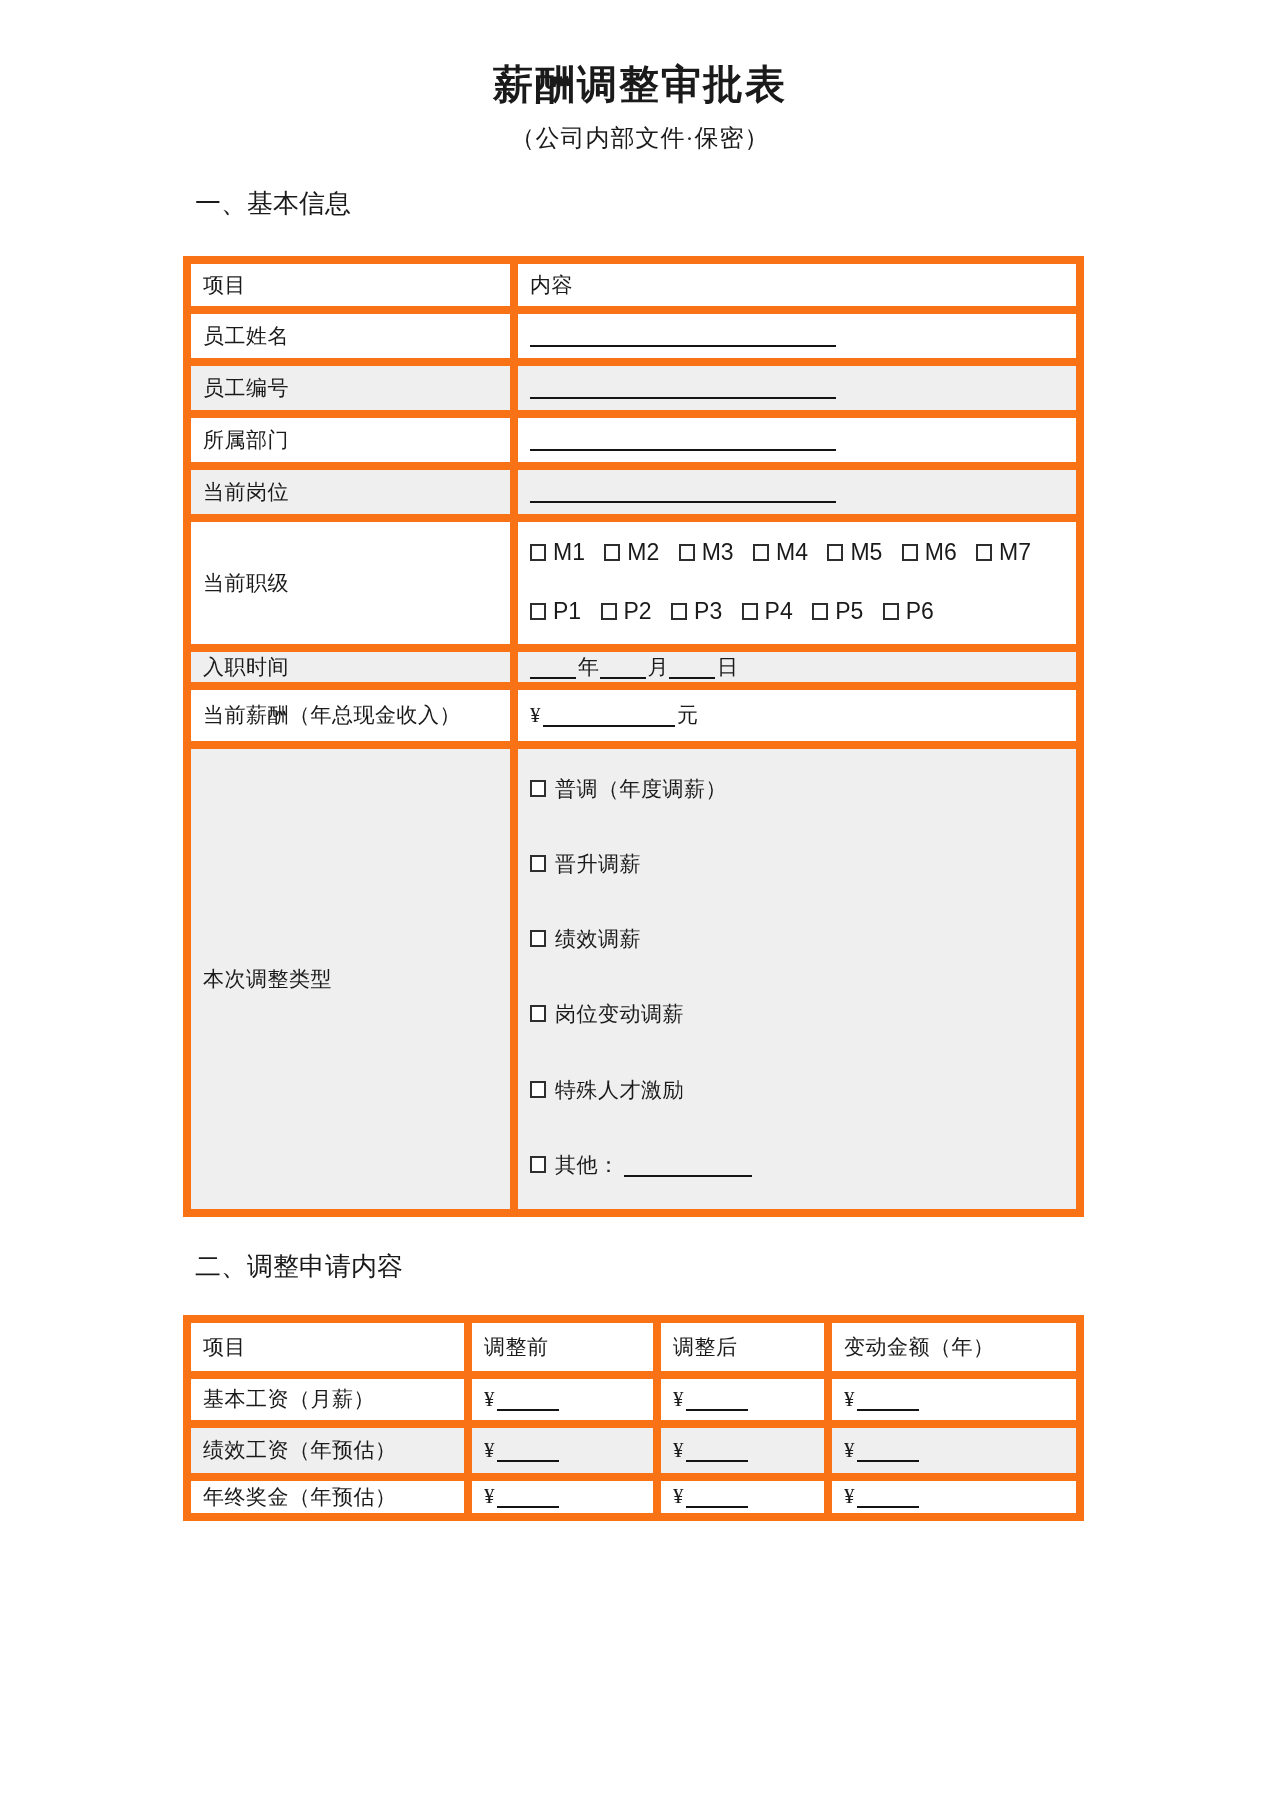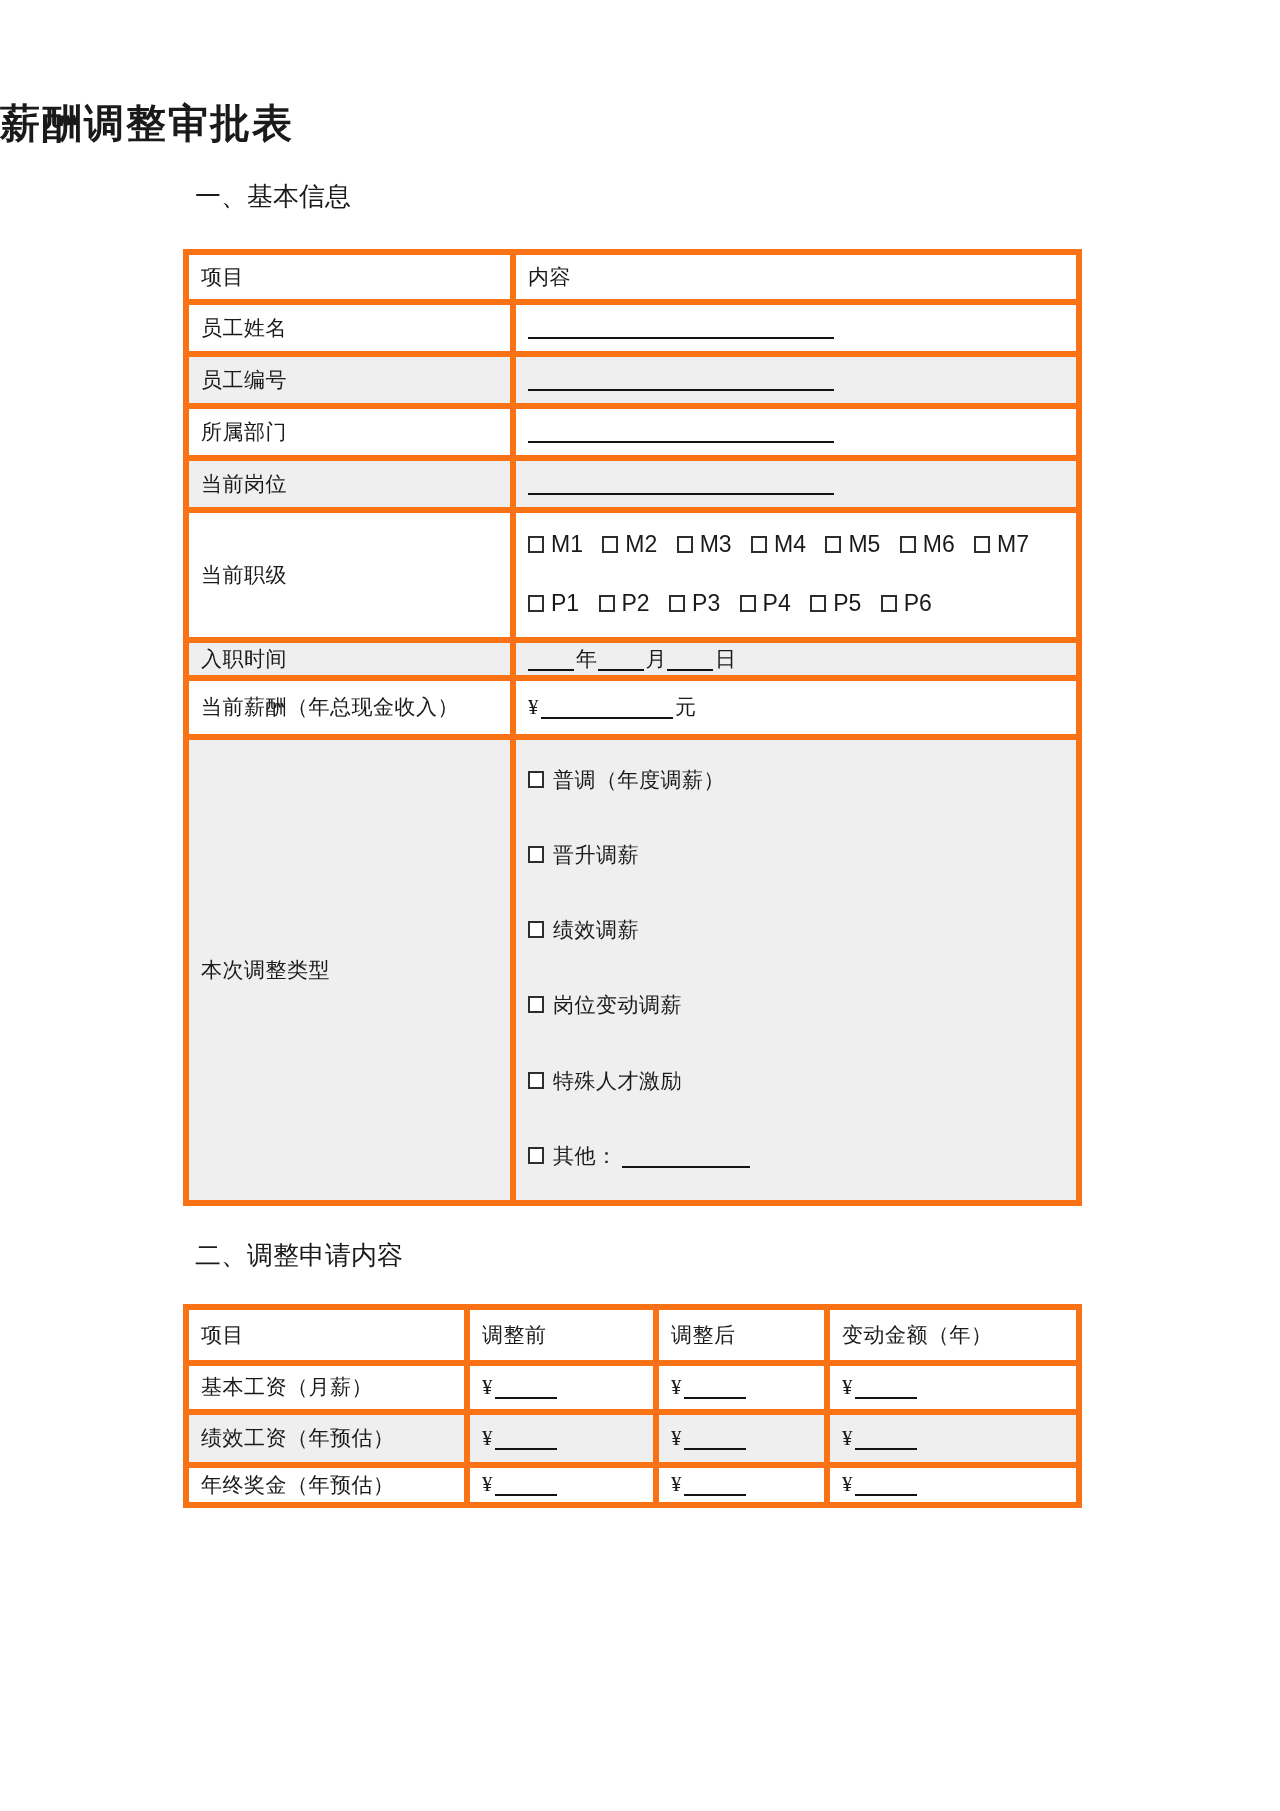--- a/index.html
+++ b/index.html
@@ -6,22 +6,22 @@
   .page{
     position:relative;
     width:1280px;
     height:1811px;
     background:#ffffff;
     font-family:"Liberation Serif","DejaVu Serif",serif;
     color:#1a1a1a;
     overflow:hidden;
   }
   .doc-title{
-    padding-top:101px;
-    text-align:left;
+    padding-top:62px;
+    text-align:center;
     font-size:40px;
     font-weight:bold;
     line-height:1.15;
     letter-spacing:2px;
   }
   .doc-subtitle{
     text-align:center;
     font-size:24px;
     margin-top:14px;
     letter-spacing:1px;
@@ -37,21 +37,21 @@
   }
   table{
     border-collapse:collapse;
     table-layout:fixed;
     width:893px;
     margin-top:37px;
   }
   .t1{margin-top:37px;border-bottom:4px solid #141414;}
   .t2{margin-top:33px;border-bottom:3px solid #141414;}
   td{
-    border:6px solid #f97316;
+    border:8px solid #f97316;
     font-size:21px;
     padding:0 6px 0 12px;
     vertical-align:middle;
     letter-spacing:0.5px;
   }
   tr.gray td{background:#efefef;font-family:Liberation Serif, serif;}
   tr.white td{background:#ffffff;}
   
   .blank{
     display:inline-block;
@@ -100,20 +100,21 @@
   .opt{white-space:nowrap;}
   .money-cell{white-space:nowrap;}
   .cur{font-size:21px;}
 </style>
 </head>
 <body>
 
 <div class="page">
 
   <div class="doc-title">薪酬调整审批表</div>
+  <div class="doc-subtitle">（公司内部文件·保密）</div>
 
   <div class="content">
 
     <div class="sec-heading">一、基本信息</div>
 
     <table class="t1">
       <colgroup>
           <col style="width:327px">
           <col style="width:566px">
         </colgroup>

